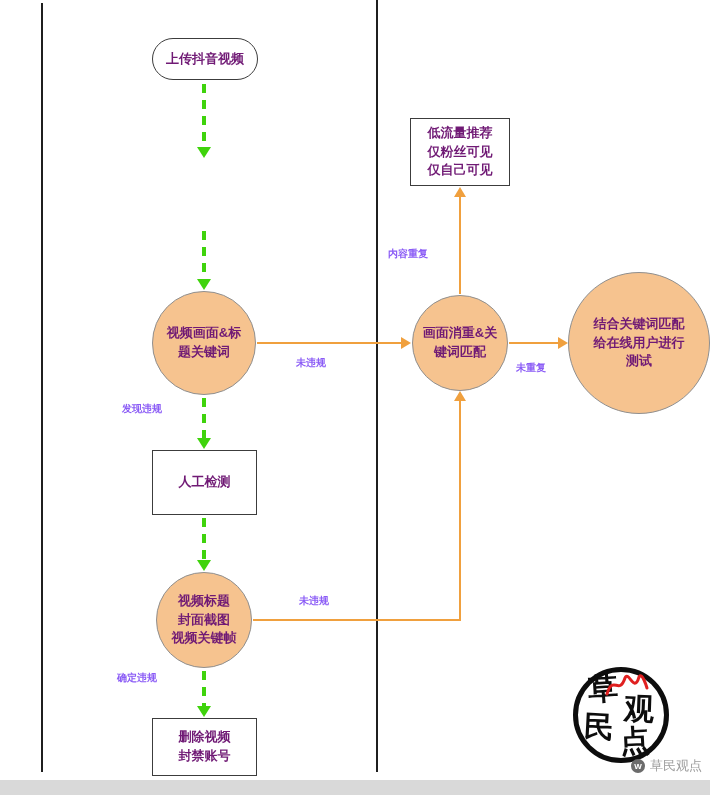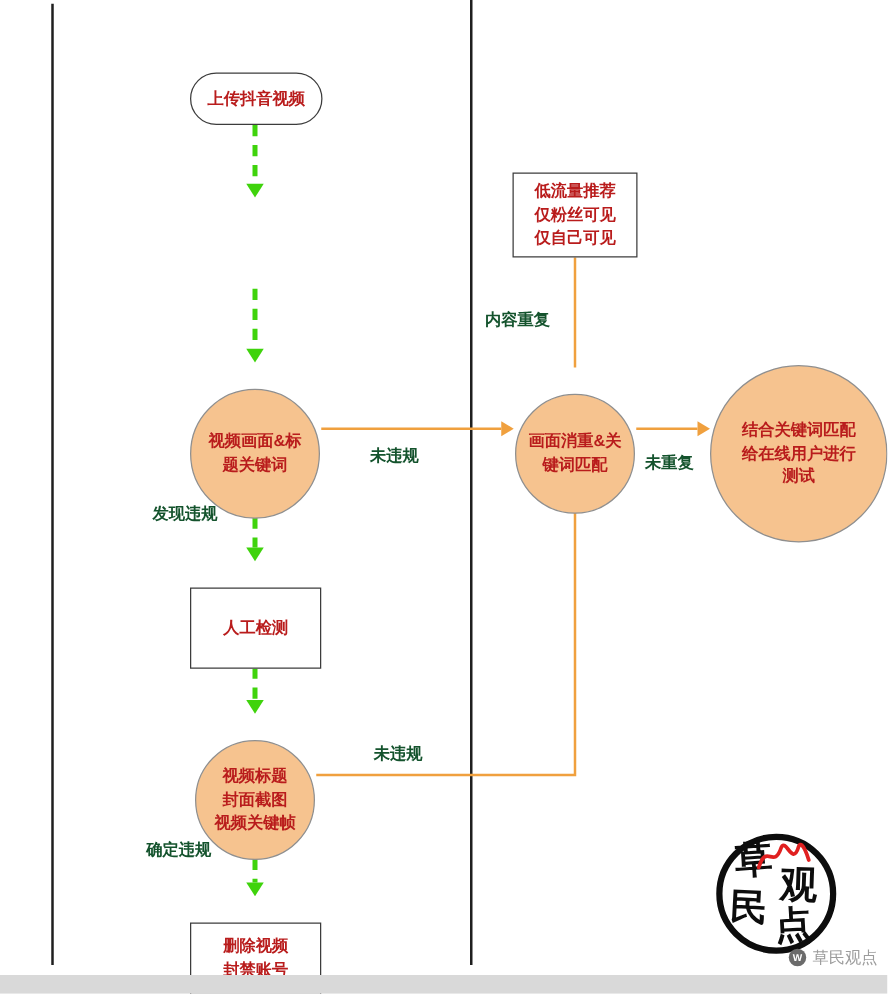--- a/index.html
+++ b/index.html
@@ -16,37 +16,37 @@
   body{background:#fff;font-family:"Liberation Sans","DejaVu Sans",sans-serif;}
   #canvas{position:relative;width:710px;height:795px;background:#ffffff;overflow:hidden;}
   #wires{position:absolute;left:0;top:0;width:710px;height:795px;z-index:1;pointer-events:none;}
   .lane{stroke:var(--lane);stroke-width:2;}
   .green-line{stroke:var(--green);stroke-width:4;stroke-dasharray:9 7;fill:none;}
   .green-head{fill:var(--green);stroke:none;}
   .orange-line{stroke:var(--orange);stroke-width:2;fill:none;}
   .orange-head{fill:var(--orange);stroke:none;}
 
   .node{position:absolute;z-index:2;display:flex;align-items:center;justify-content:center;
-        text-align:center;font-weight:bold;font-size:13px;line-height:1.45;color:#b91c1c;margin-top:20px;}
+        text-align:center;font-weight:bold;font-size:13px;line-height:1.45;color:#701a75;}
   .node-label{white-space:pre-line;}
   .rect{background:#fff;border:1.5px solid var(--rect-border);}
   .pill{background:#fff;border:1.5px solid var(--rect-border);border-radius:22px;}
   .circle{background:var(--fill);border:1.5px solid var(--node-border);border-radius:50%;}
 
   .n-start{left:152px;top:38px;width:106px;height:42px;}
   .n-machine{left:152px;top:160px;width:105px;height:68px;}
   .n-circle1{left:152px;top:291px;width:104px;height:104px;}
   .n-manual{left:152px;top:450px;width:105px;height:65px;font-family:Liberation Serif, serif;}
   .n-circle2{left:156px;top:572px;width:96px;height:96px;}
   .n-delete{left:152px;top:718px;width:105px;height:58px;}
   .n-low{left:410px;top:118px;width:100px;height:68px;}
   .n-dedup{left:412px;top:295px;width:96px;height:96px;justify-content:center;}
   .n-online{left:568px;top:272px;width:142px;height:142px;}
 
-  .edge-label{position:absolute;z-index:3;font-weight:bold;font-size:13px;color:#14532d;}
+  .edge-label{position:absolute;z-index:3;font-weight:bold;font-size:10px;color:#8b5cf6;}
   .lbl-found{left:122px;top:402px;}
   .lbl-nov1{left:296px;top:356px;}
   .lbl-dup{left:388px;top:247px;}
   .lbl-nodup{left:516px;top:361px;}
   .lbl-nov2{left:299px;top:594px;}
   .lbl-confirm{left:117px;top:671px;}
 
   .bottom-bar{position:absolute;left:0;top:780px;width:710px;height:15px;background:#d9d9d9;z-index:2;}
 
   .stamp{position:absolute;left:573px;top:667px;width:96px;height:96px;border:5px solid #0d0d0d;

